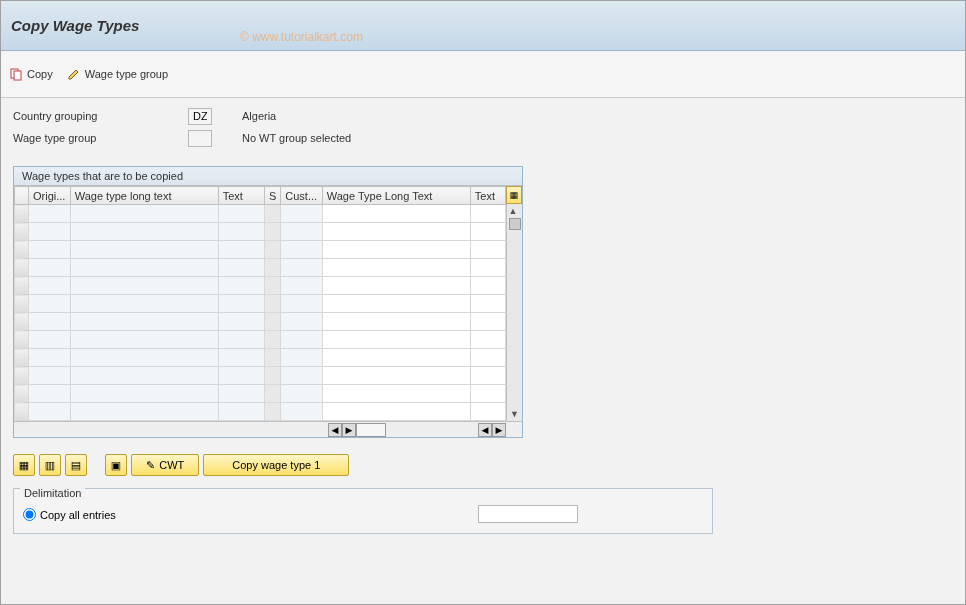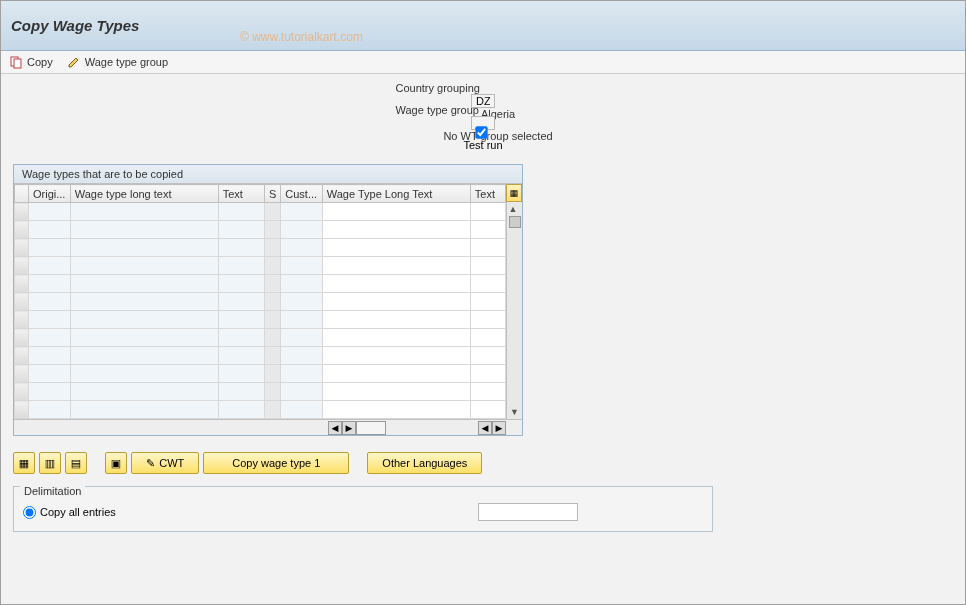--- a/index.html
+++ b/index.html
@@ -18,21 +18,21 @@
       border-bottom: 1px solid #9ab4cc;
     }
     .title-bar h1 {
       font-size: 15px;
       font-style: italic;
       font-weight: bold;
       color: #333;
     }
     .toolbar {
       background: #f5f5f5;
-      padding: 4px 8px;
+      padding: 16px 8px;
       border-bottom: 1px solid #ccc;
       display: flex;
       align-items: center;
       gap: 14px;
     }
     .toolbar-btn {
       display: flex;
       align-items: center;
       gap: 4px;
       cursor: pointer;
@@ -51,21 +51,20 @@
       pointer-events: none;
     }
     .form-area {
       padding: 8px 12px 6px 12px;
     }
     .form-row {
       display: flex;
       align-items: center;
       height: 20px;
       margin-bottom: 2px;
-      flex-direction: column;
     }
     .form-label { width: 175px; color: #333; }
     .form-input {
       border: 1px solid #b8b8b8;
       background: #f4f4f4;
       height: 17px;
       padding: 0 4px;
       font-size: 11px;
     }
     .form-input.small { width: 24px; text-align: center; }
@@ -186,21 +185,21 @@
       background: #f2f2f2;
       padding: 0 4px;
       font-size: 11px;
       color: #333;
     }
     .radio-row {
       display: flex;
       align-items: center;
       gap: 6px;
     }
-    .radio-row label { display: flex; align-items: center; gap: 4px; }
+    .radio-row label { display: flex; align-items: flex-end; gap: 4px; }
     .radio-row .gap { width: 150px; }
     .date-input {
       border: 1px solid #b8b8b8;
       background: #fff;
       height: 18px;
       width: 100px;
       margin-left: 200px;
     }
   </style>
 </head>
@@ -235,24 +234,20 @@
 <div class="form-area">
   <div class="form-row">
     <span class="form-label">Country grouping</span>
     <input class="form-input small" value="DZ" style="">
     <span class="form-desc">Algeria</span>
   </div>
   <div class="form-row">
     <span class="form-label">Wage type group</span>
     <input class="form-input small" value="" style="">
     <span class="form-desc">No WT group selected</span>
-  </div>
-  <div class="form-row">
-    <input type="checkbox" class="checkbox" checked="" style="">
-    <span>Test run</span>
   </div>
 </div>
 
 <div class="grid-section" style="width: 510px;">
   <div class="grid-title">Wage types that are to be copied</div>
   <div class="grid-wrap">
     <table class="grid-table">
       <colgroup>
         <col style="width:18px">
           <col style="width:42px">
@@ -439,23 +434,20 @@
       <span>▣</span>
     </div>
   <div class="text-btn">
     <span>✎</span>
     <span>CWT</span>
   </div>
   <div class="text-btn wide">
     <span>Copy wage type 1</span>
   </div>
   <div class="sep"></div>
-  <div class="text-btn">
-    <span>Other Languages</span>
-  </div>
 </div>
 
 <div class="group-box" style="width: 700px;">
   <div class="legend">Delimitation</div>
   <div class="radio-row">
     <label>
       <input type="radio" name="delim" checked="" style="">
       <span>Copy all entries</span>
     </label>
     <div class="gap"></div>

